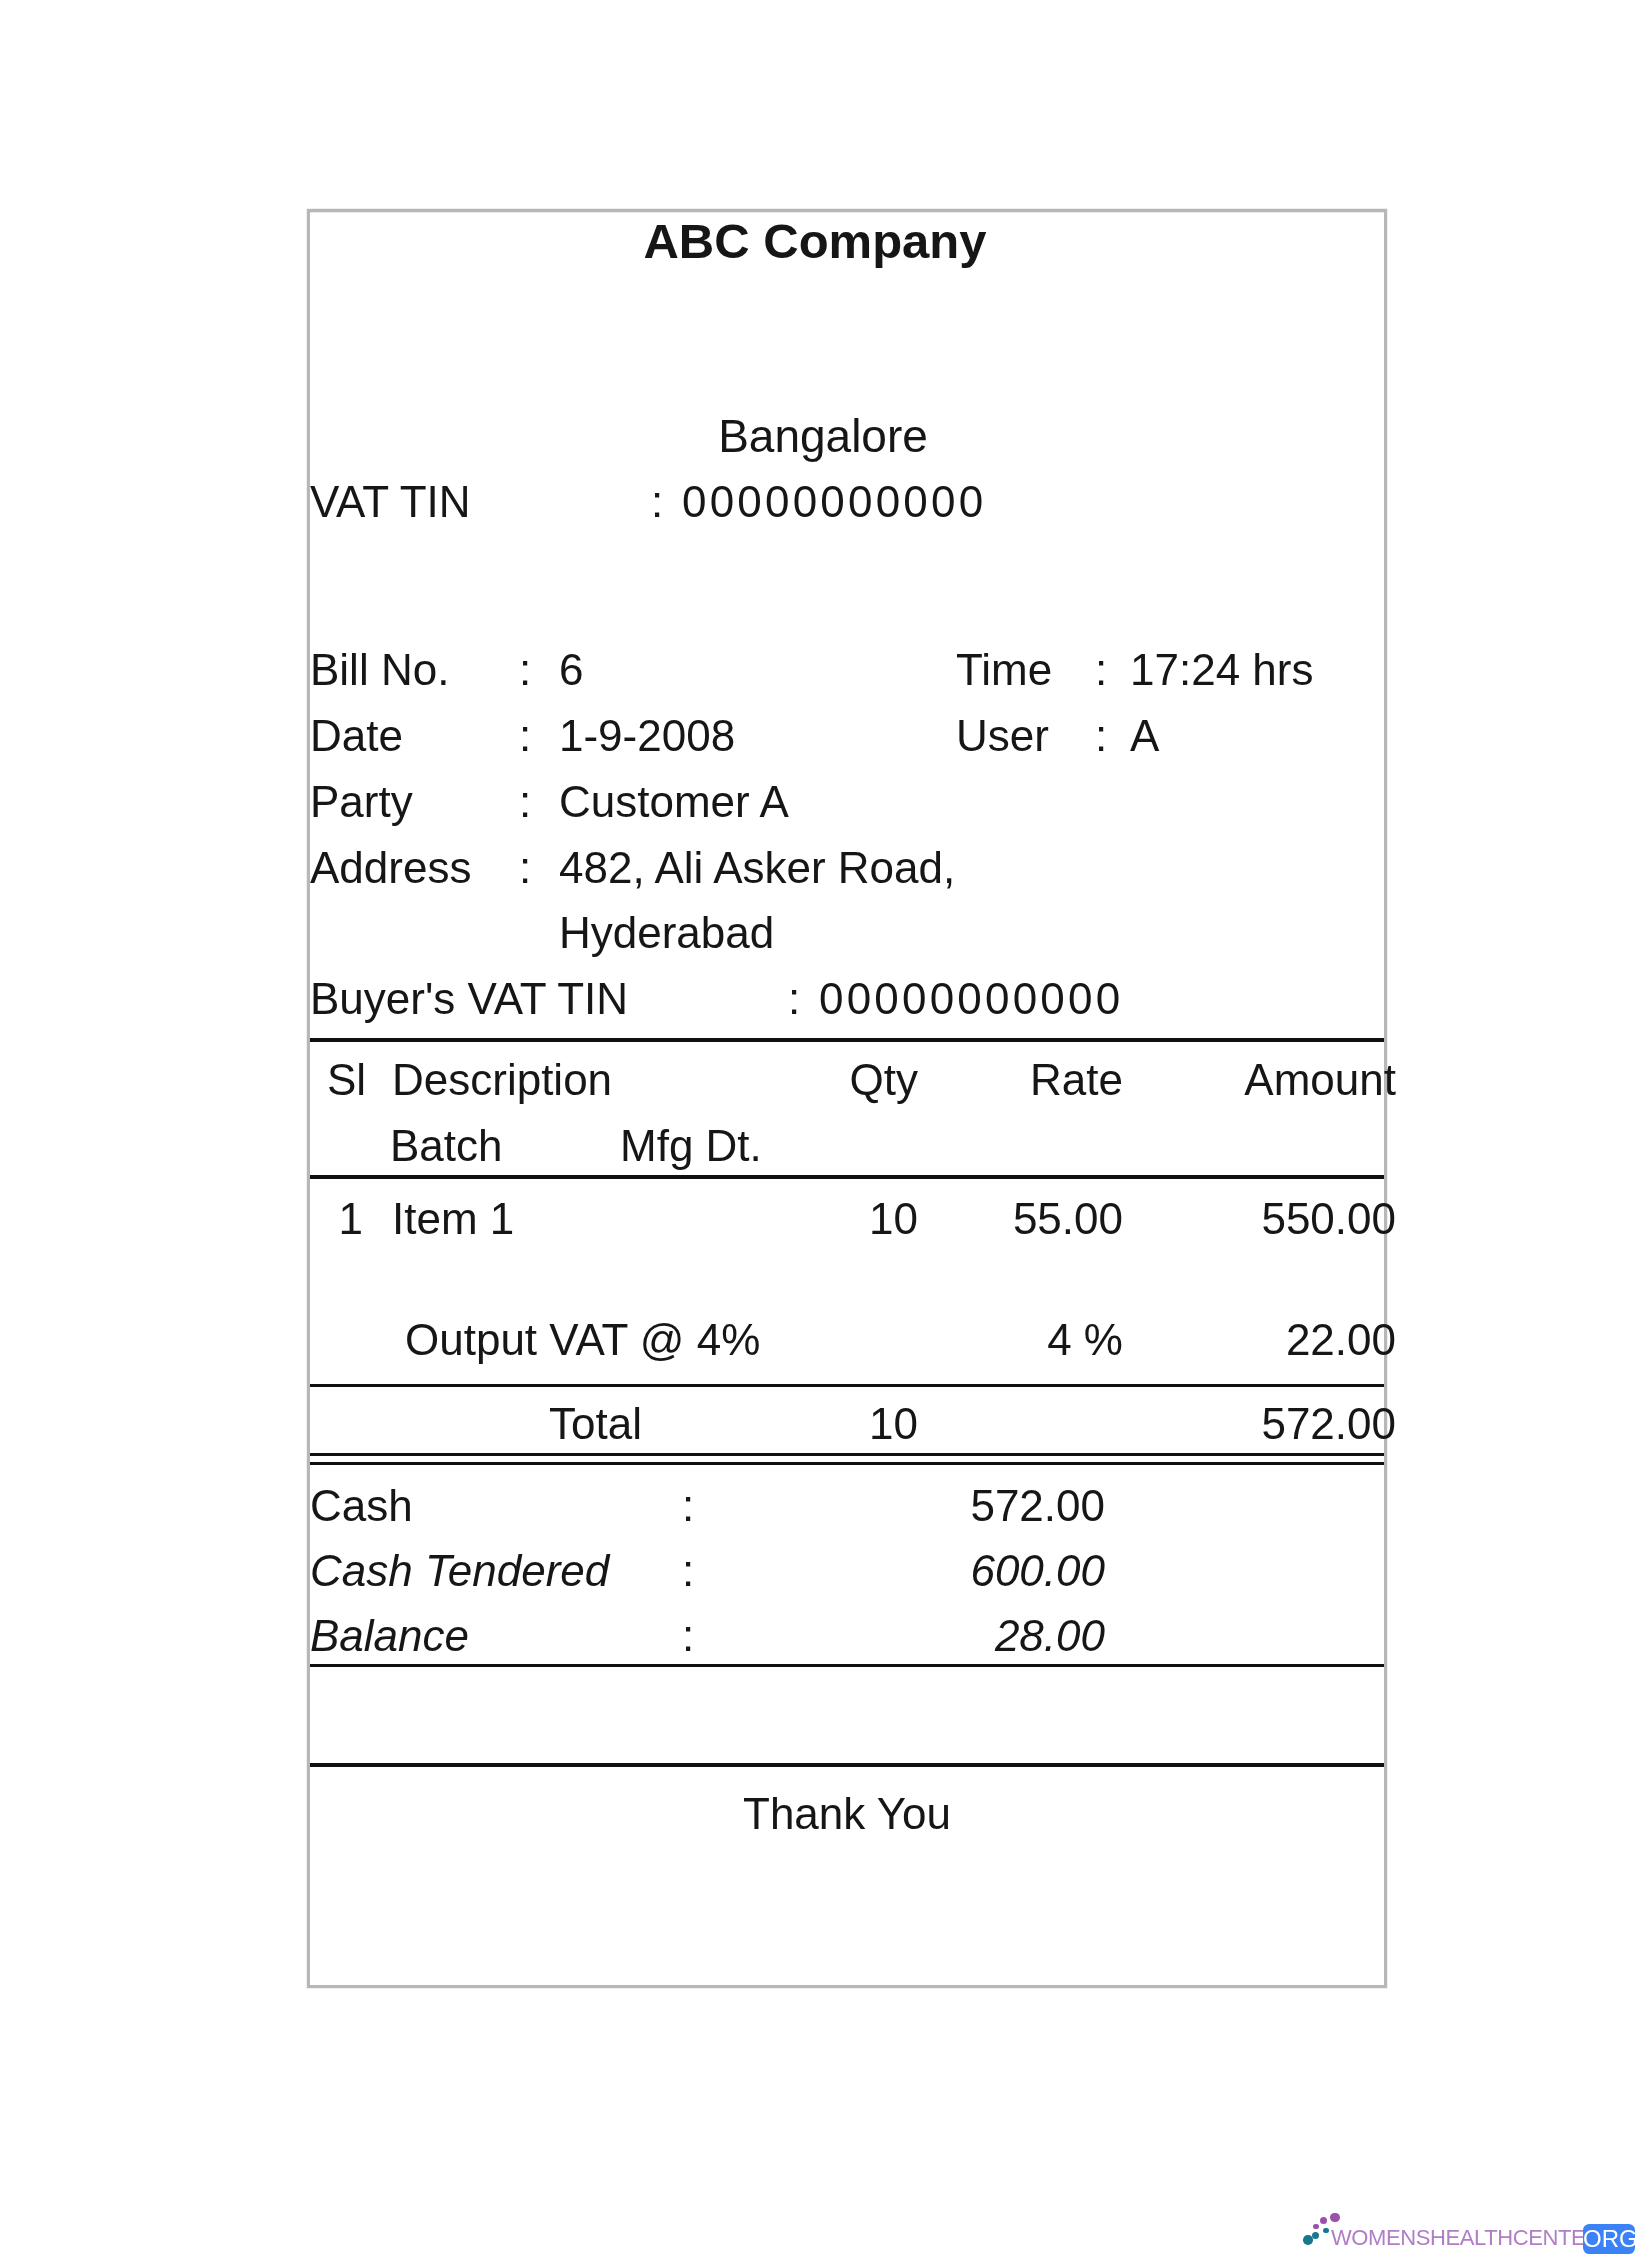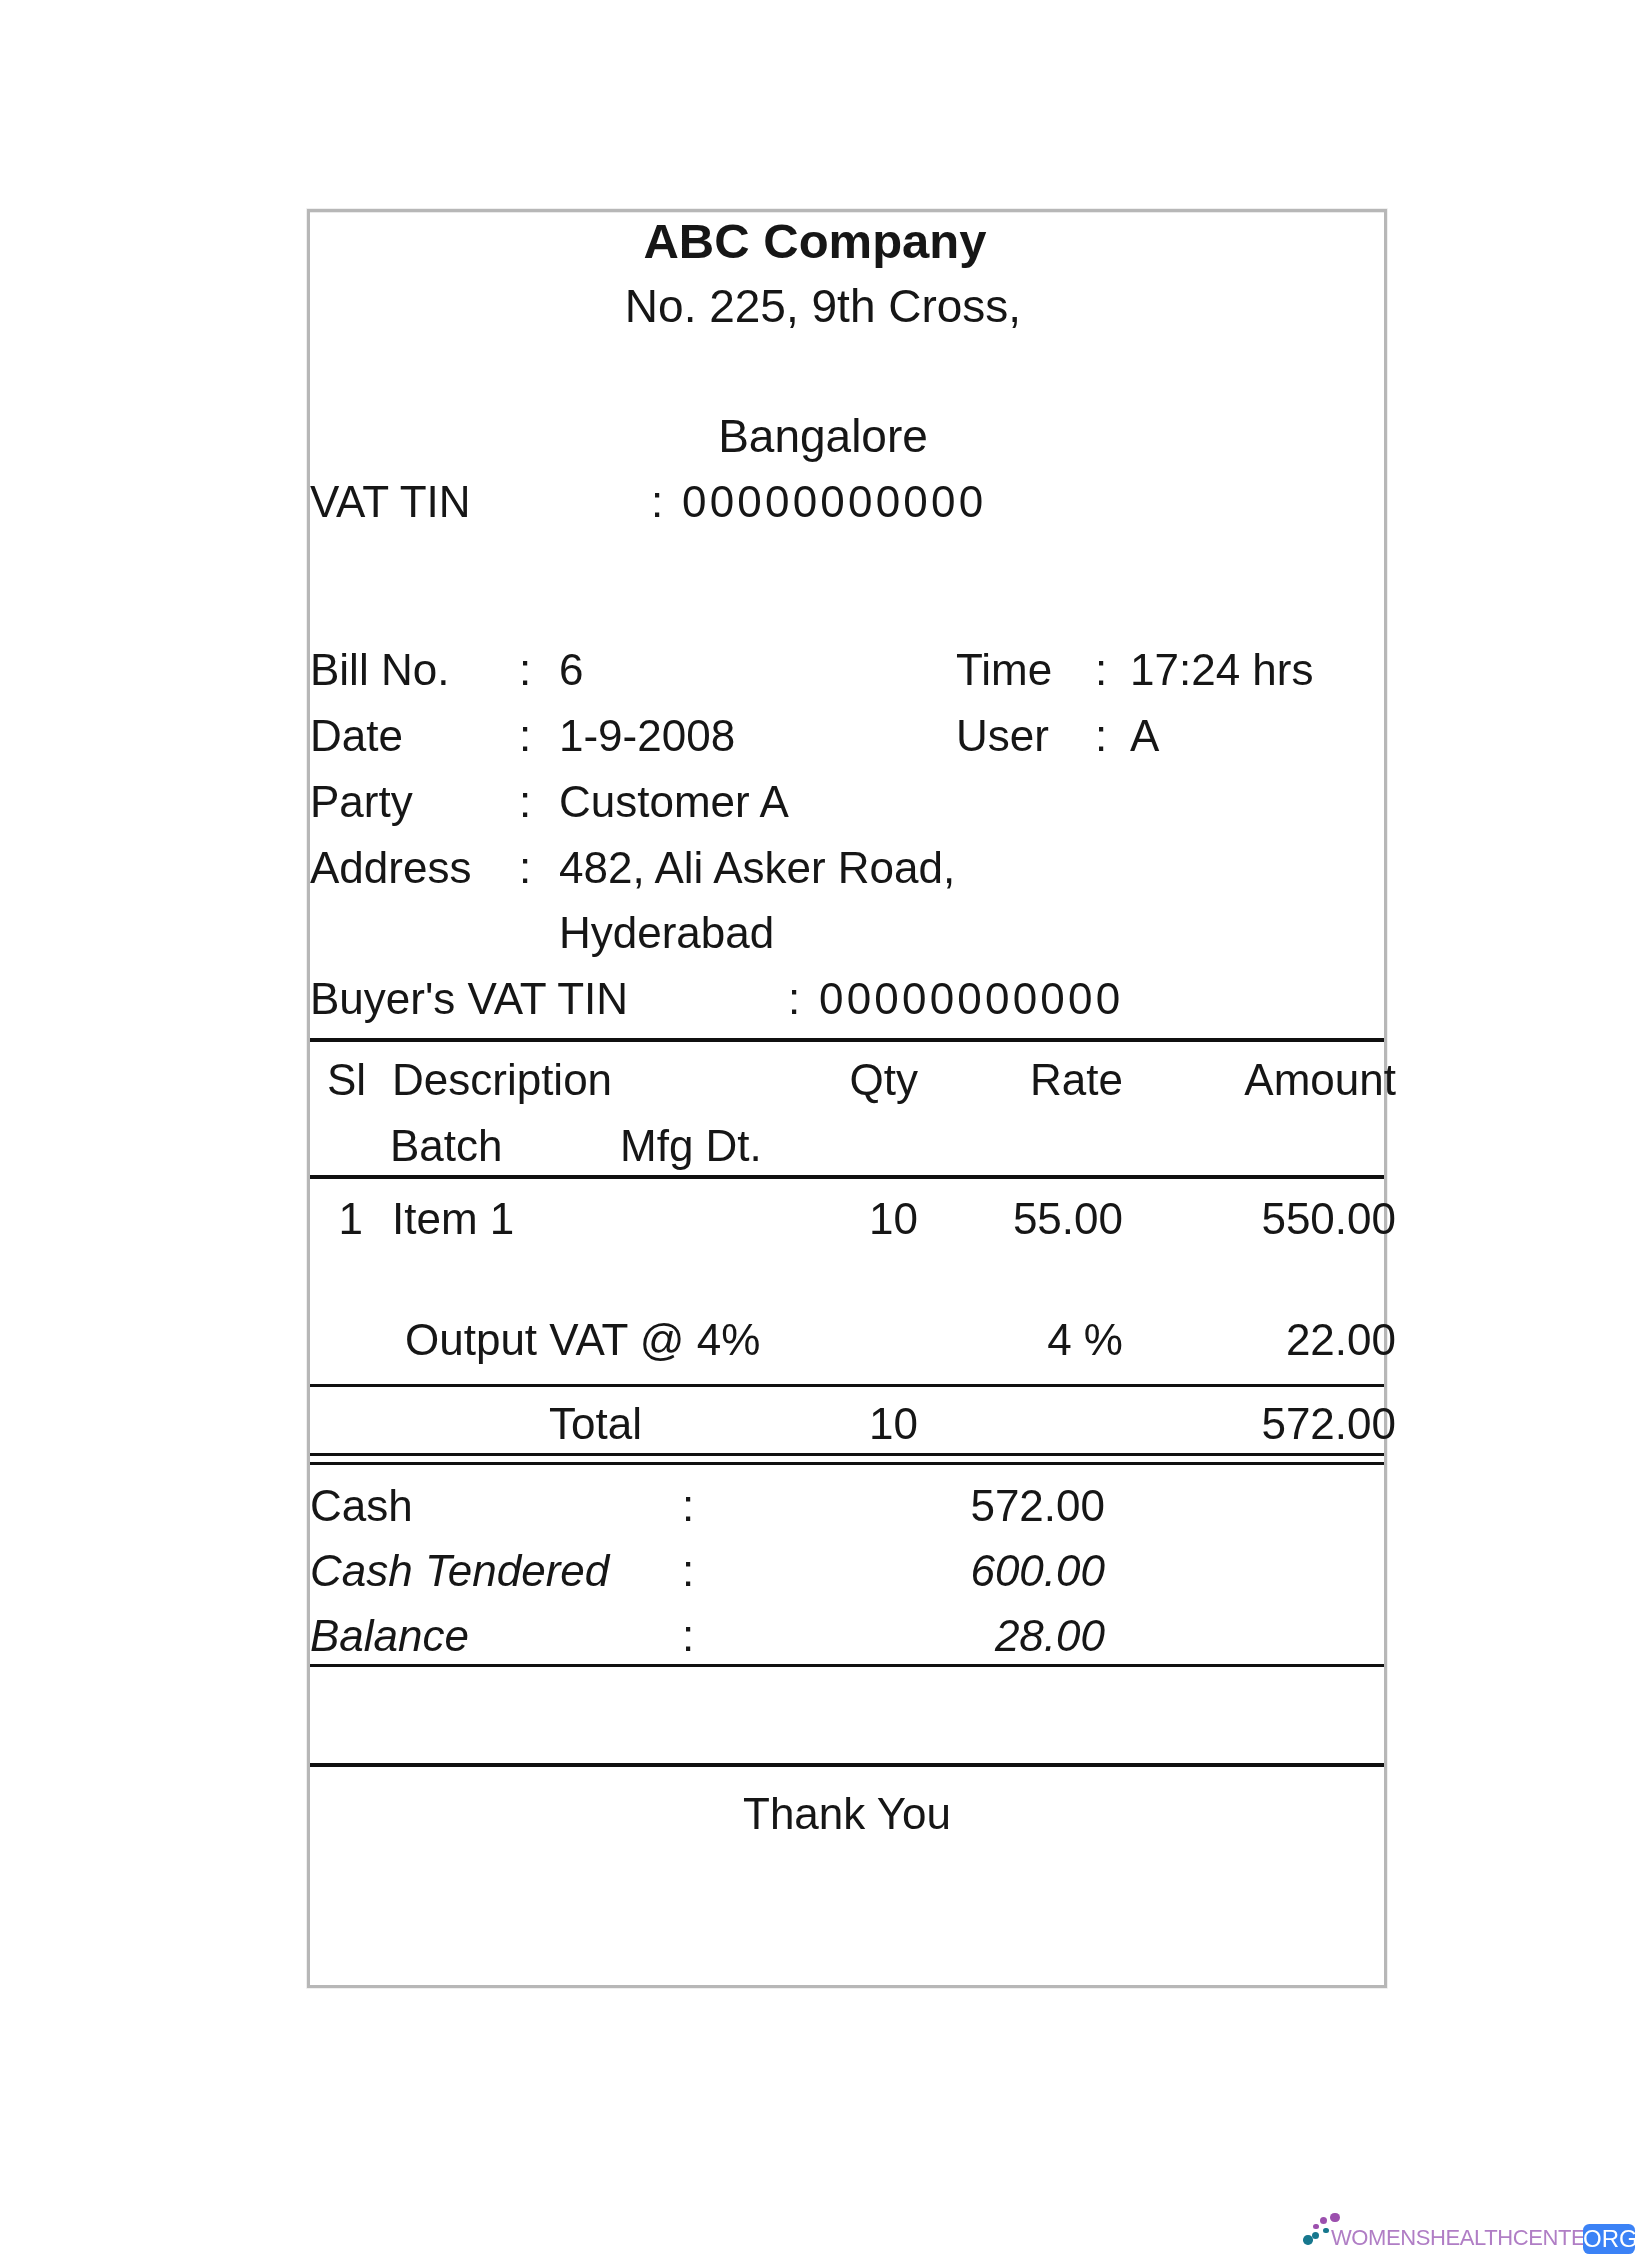--- a/index.html
+++ b/index.html
@@ -85,21 +85,20 @@
               color:#ffffff;font-size:24px;line-height:30px;text-align:right;}
 </style>
 </head>
 <body>
 
 <div class="canvas">
 
   <div class="receipt">
 
     <div class="line center company">ABC Company</div>
-    <div class="line center addr addr1">No. 225, 9th Cross,</div>
     <div class="line center addr addr3">Bangalore</div>
 
     <div class="row vat-row">
       <span class="l0">VAT TIN</span>
       <span class="colon-v">:</span>
       <span class="val-v zeros">00000000000</span>
     </div>
 
     <div class="row brow1">
       <span class="l0">Bill No.</span>

